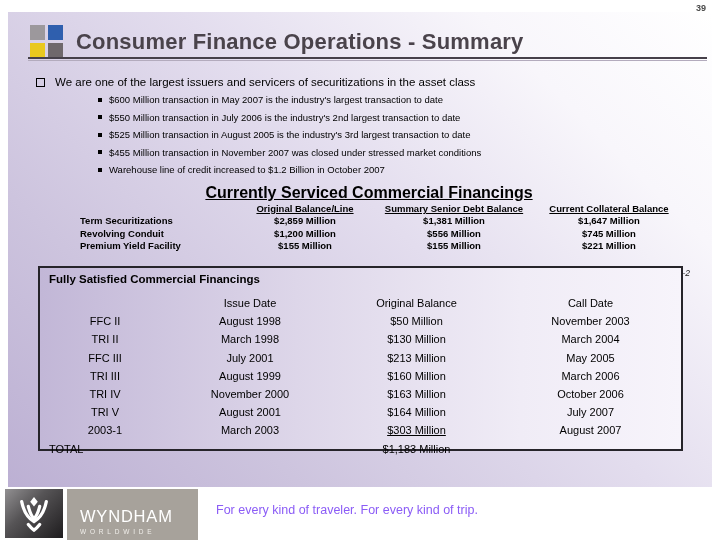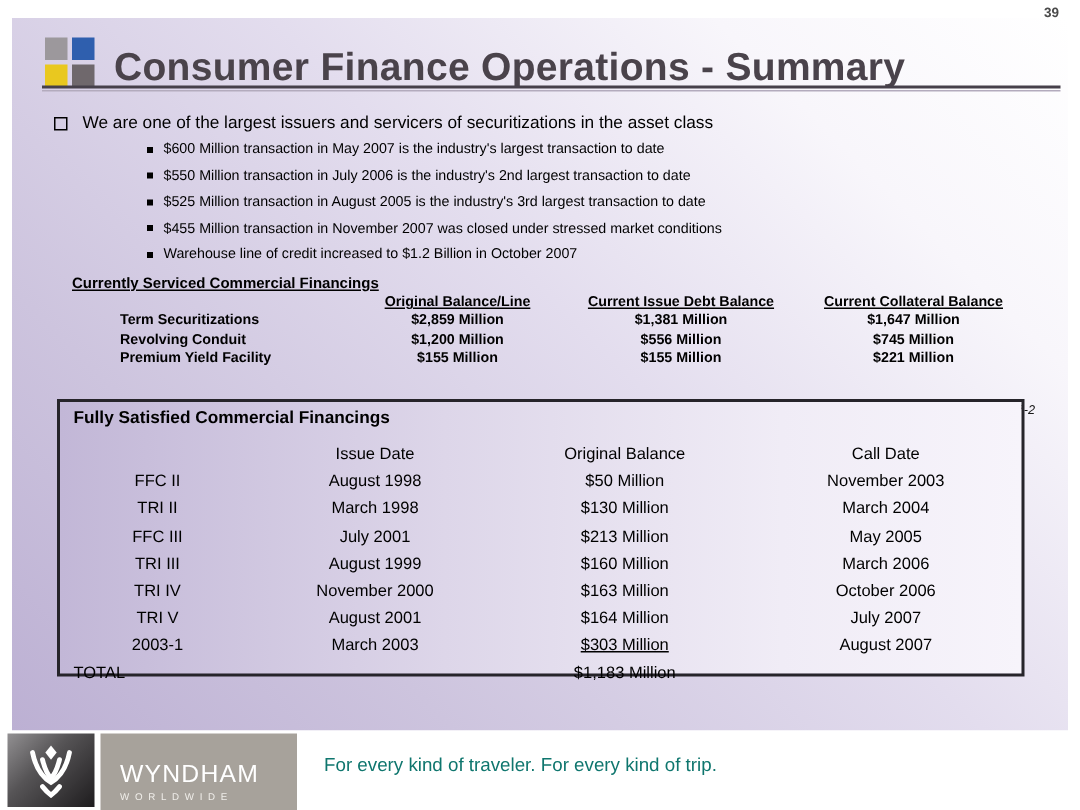--- a/index.html
+++ b/index.html
@@ -22,40 +22,40 @@
   .logo-grid {
     position:absolute; left:22px; top:13px; width:33px; height:33px;
     display:grid; grid-template-columns:15px 15px; grid-template-rows:15px 15px; gap:3px;
   }
   .logo-grid .sq1 { background:#9c989c; }
   .logo-grid .sq2 { background:#2f5fae; }
   .logo-grid .sq3 { background:#e9c81f; }
   .logo-grid .sq4 { background:#6f686c; }
   .slide-title {
     position:absolute; left:68px; top:17px; margin:0;
-    font-size:26px; font-weight:bold; color:#4a434b; letter-spacing:0.2px;
+    font-size:22px; font-weight:bold; color:#4a434b; letter-spacing:0.2px;
     white-space:nowrap;
   }
   .title-rule {
     position:absolute; left:20px; top:45px; width:679px; height:1px;
     border-top:2px solid #46404a; border-bottom:1px solid #b3abbd;
   }
   
   .bullets { position:absolute; left:28px; top:64px; width:650px; }
   .main-bullet { display:flex; align-items:flex-start; gap:10px; font-size:11.5px; font-weight:normal; }
   .check-glyph {
     flex:0 0 auto; width:7px; height:7px; margin-top:2px;
     border:1.4px solid #000; background:transparent;
   }
   .sub-bullets { list-style:none; margin:3px 0 0 0; padding:0 0 0 62px; }
   .sub-bullets li { display:flex; align-items:flex-start; gap:7px; font-size:9.5px; line-height:17.5px; }
   .sq-glyph { flex:0 0 auto; width:4px; height:4px; margin-top:6.5px; background:#000; }
   
   .serviced { position:absolute; left:40px; top:172px; width:642px; }
-  .sec-title { font-size:10px; font-weight:bold; text-decoration:underline; }
+  .sec-title { font-size:16px; font-weight:bold; text-decoration:underline;text-align:center; }
   .serviced-grid {
     margin-top:1px; display:grid;
     grid-template-columns:182px 150px 148px 162px;
     font-size:9.5px; font-weight:bold; line-height:12.4px;
   }
   .serviced-grid .c { text-align:center; }
   .serviced-grid .shead { text-decoration:underline; }
   .serviced-grid .rowlabel { text-align:left; padding-left:32px; }
   .footnote {
     position:absolute; right:22px; top:236px;
@@ -87,21 +87,21 @@
     background:linear-gradient(135deg, #929092 0%, #565456 40%, #1e1c1e 100%);
     display:flex; align-items:center; justify-content:center;
   }
   .brand-name-box {
     position:absolute; left:67px; top:2px; width:131px; height:63px;
     background:#a7a29b; color:#fff;
     display:flex; flex-direction:column; justify-content:center; padding-left:13px; box-sizing:border-box;
   }
   .brand-name { font-size:16.5px; letter-spacing:0.8px; font-weight:400; }
   .brand-sub { font-size:6.5px; letter-spacing:3.8px; margin-top:2px; color:#f0eeea; }
-  .tagline { position:absolute; left:216px; top:16px; font-size:12.5px; color:#0f766e; }
+  .tagline { position:absolute; left:216px; top:16px; font-size:12.5px; color:#8b5cf6; }
 </style>
 </head>
 <body>
 
 <div class="page-number">39</div>
 
 <div class="slide">
 
   <div class="logo-grid">
     <div class="sq1"></div>
@@ -139,21 +139,21 @@
           <span>Warehouse line of credit increased to $1.2 Billion in October 2007</span>
         </li>
       </ul>
   </div>
 
   <div class="serviced">
     <div class="sec-title">Currently Serviced Commercial Financings</div>
     <div class="serviced-grid" id="serviced-grid">
         <div class="c rowlabel"></div>
         <div class="c shead">Original Balance/Line</div>
-        <div class="c shead">Current Issue Debt Balance</div>
+        <div class="c shead">Summary Senior Debt Balance</div>
         <div class="c shead">Current Collateral Balance</div>
         <div class="rowlabel">Term Securitizations</div>
         <div class="c">$2,859 Million</div>
         <div class="c">$1,381 Million</div>
         <div class="c">$1,647 Million</div>
         <div class="rowlabel">Revolving Conduit</div>
         <div class="c">$1,200 Million</div>
         <div class="c">$556 Million</div>
         <div class="c">$745 Million</div>
         <div class="rowlabel">Premium Yield Facility</div>

